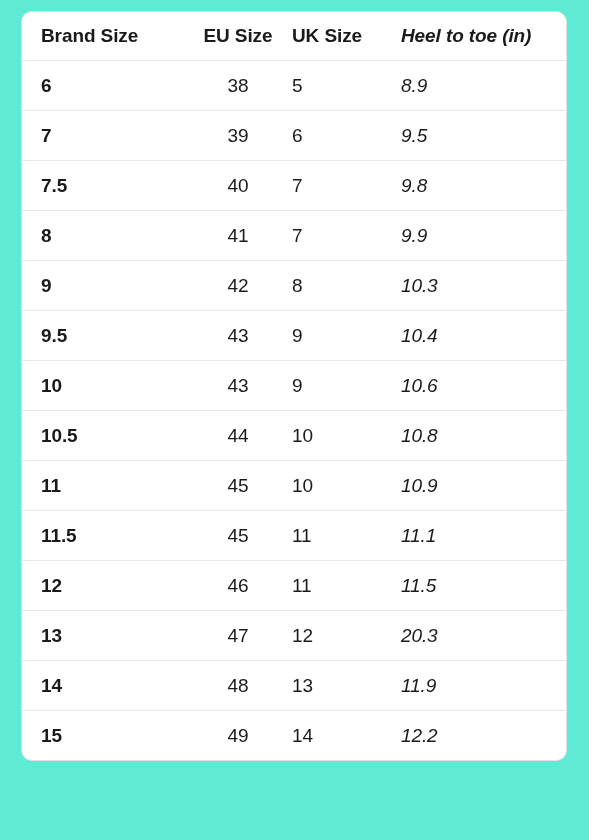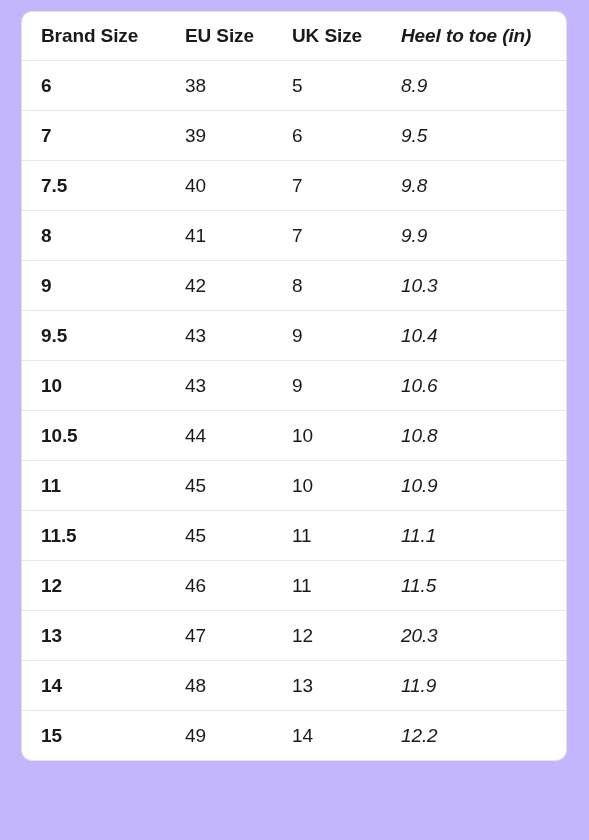--- a/index.html
+++ b/index.html
@@ -12,21 +12,21 @@
     height: 840px;
     overflow: hidden;
     font-family: "Liberation Sans", "DejaVu Sans", sans-serif;
     -webkit-font-smoothing: antialiased;
   }
 
   #page {
     position: relative;
     width: 589px;
     height: 840px;
-    background: #c4b5fd;
+    background: #5eead4;
   }
 
   
   .size-chart-card {
     position: absolute;
     left: 21px;
     top: 11px;
     width: 546px;          
     background: #ffffff;
     border: 1px solid #e3e3e3;
@@ -83,20 +83,21 @@
   }
 
   
   table.size-table th.col-brand,
   table.size-table td.col-brand {
     padding-left: 19px;
   }
   table.size-table th.col-eu,
   table.size-table td.col-eu {
     padding-left: 1px;
+    text-align: center;
   }
   table.size-table th.col-uk,
   table.size-table td.col-uk {
     padding-left: 1px;
   }
   table.size-table th.col-heel,
   table.size-table td.col-heel {
     padding-left: 1px;
     font-style: italic;
   }

